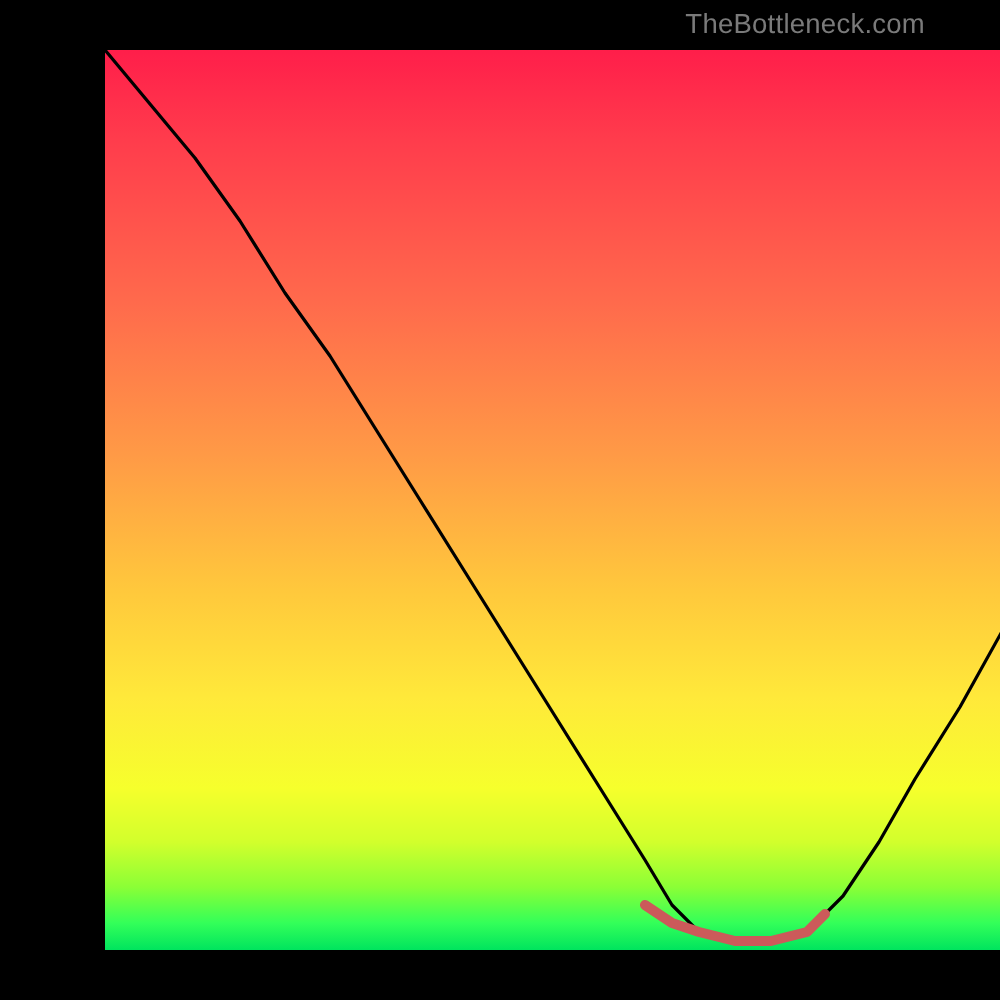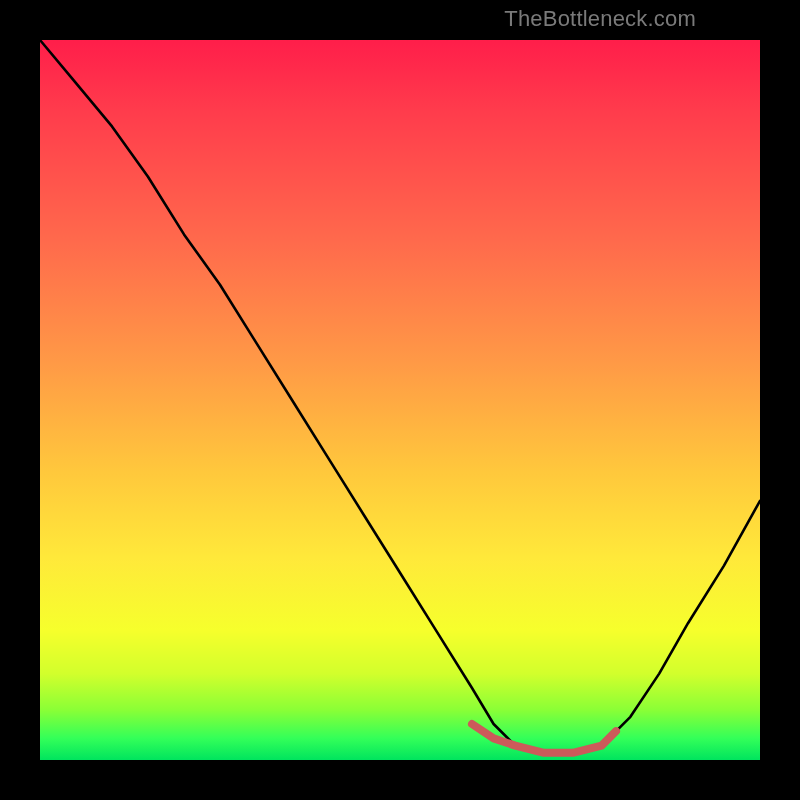--- a/index.html
+++ b/index.html
@@ -9,20 +9,21 @@
     height: 800px;
     background: #000;
     overflow: hidden;
     font-family: -apple-system, BlinkMacSystemFont, "Segoe UI", Arial, sans-serif;
   }
   .frame {
     position: relative;
     width: 708px;
     height: 800px;
     background: #000;
+    margin-left: 44px;
   }
   .plot-area {
     position: absolute;
     left: 40px;
     top: 40px;
     width: 720px;
     height: 720px;
     
     background: linear-gradient(
       to bottom,

